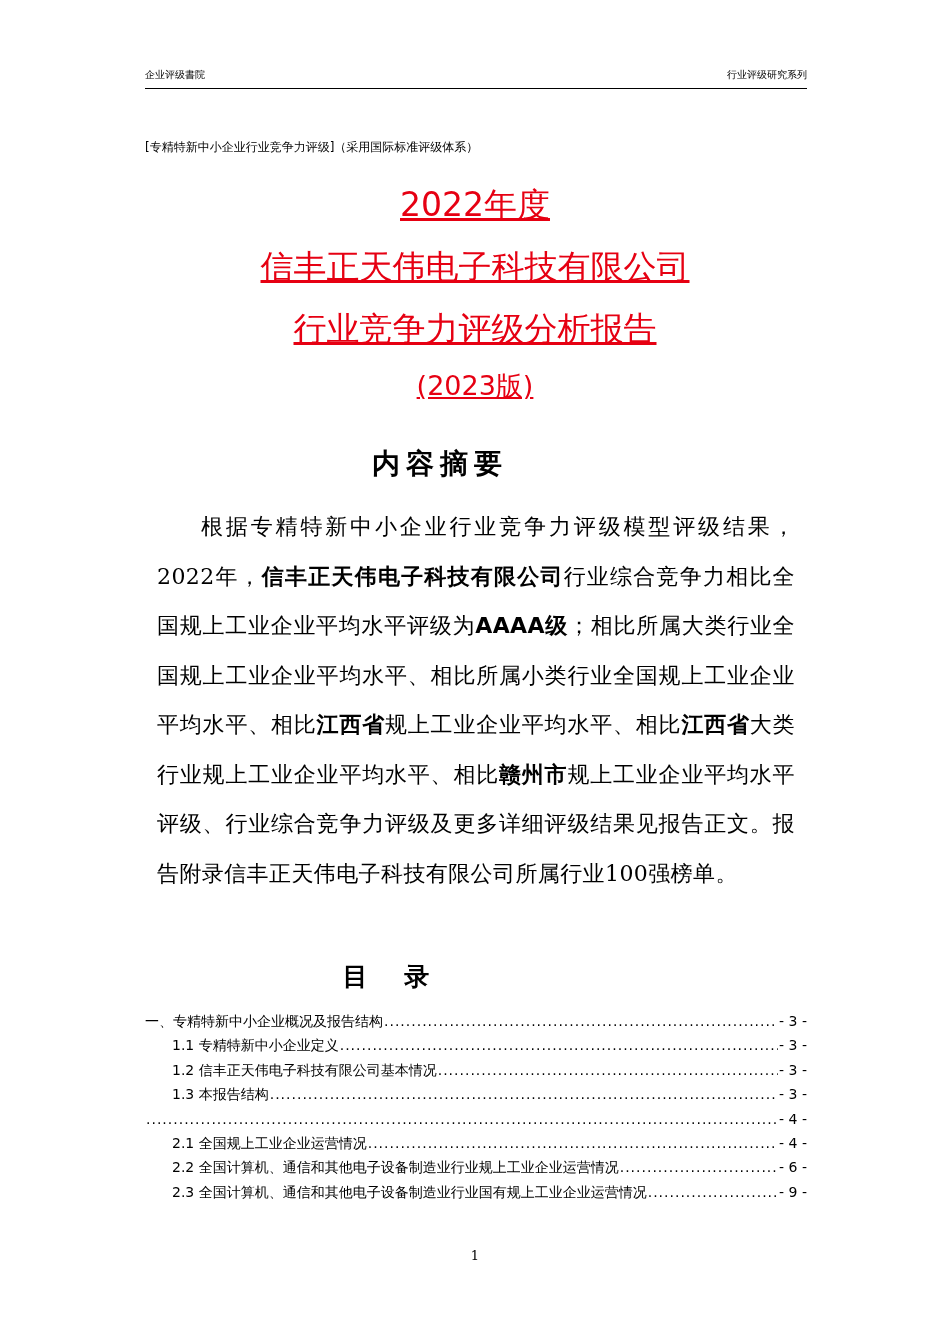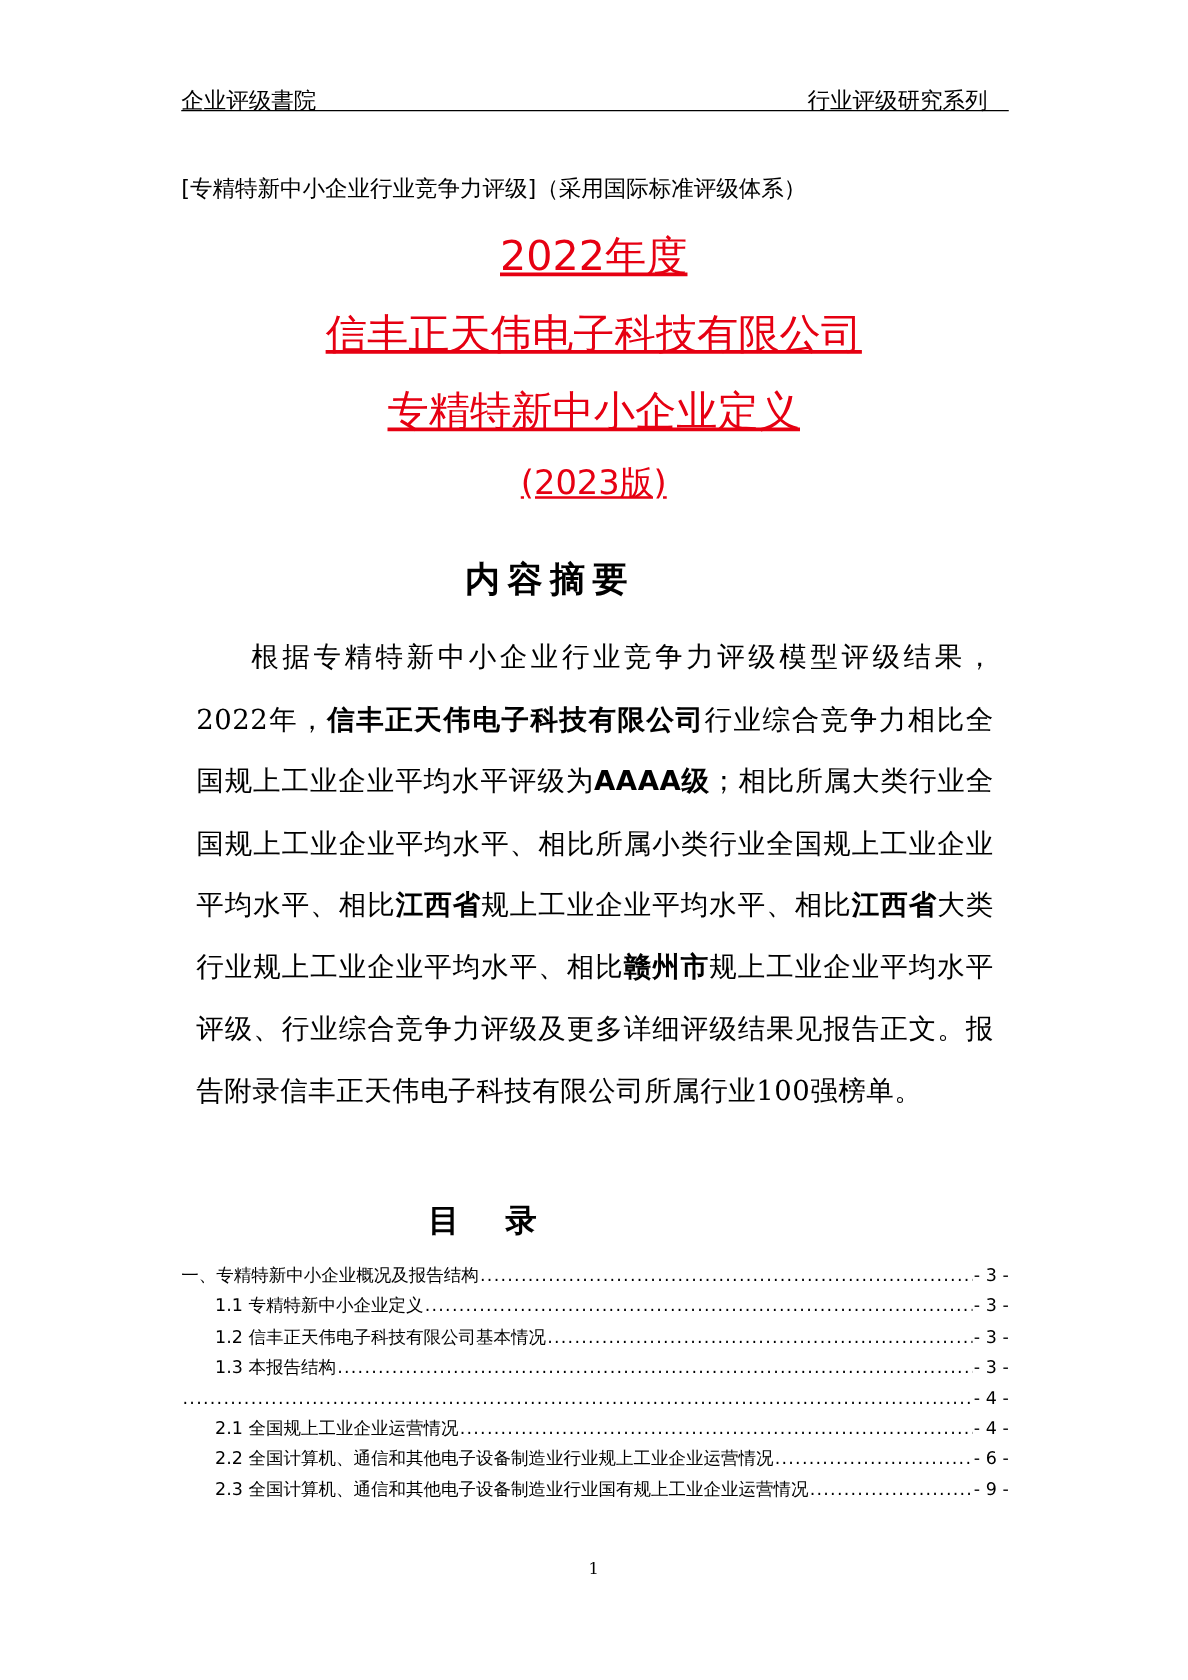--- a/index.html
+++ b/index.html
@@ -1,23 +1,23 @@
 <!DOCTYPE html>
 <html><head>
 <meta charset="utf-8">
 <style>
   html, body { margin:0; padding:0; background:#ffffff; }
   body { width:950px; height:1344px; position:relative; overflow:hidden;
          font-family: "DejaVu Serif", "Liberation Serif", serif; color:#000; }
   .header { position:absolute; left:145px; top:66px; width:662px; height:22px;
             border-bottom:1.5px solid #000; font-family:"DejaVu Sans", "Liberation Sans", sans-serif;
-            font-size:18px; }
+            font-size:10px; }
   .header .left { position:absolute; left:0; top:2px; }
-  .header .right { position:absolute; right:17px; top:2px; }
-  .series { position:absolute; left:145px; top:139px; font-size:18px; font-family:"DejaVu Sans", sans-serif; }
+  .header .right { position:absolute; right:0; top:2px; }
+  .series { position:absolute; left:145px; top:139px; font-size:12px; font-family:"DejaVu Sans", sans-serif; }
   .title-line { position:absolute; left:0; width:950px; text-align:center; color:#e60012;
                 font-family:"DejaVu Sans", "Liberation Sans", sans-serif;text-decoration:underline; }
   .t1 { top:183px; font-size:33px; }
   .t2 { top:245px; font-size:33px; }
   .t3 { top:307px; font-size:33px; }
   .t4 { top:368px; font-size:27px; }
   .abstract-title { position:absolute; top:445px; left:0; width:880px; text-align:center;
                     font-size:28px; font-weight:bold; letter-spacing:6px; font-family:"DejaVu Sans", sans-serif; }
   .abstract { position:absolute; left:145px; top:490px; width:662px; font-size:22px;
               line-height:49.5px; text-align:justify; letter-spacing:0.4px; }
@@ -40,21 +40,21 @@
 
 <div class="header">
   <span class="left">企业评级書院</span>
   <span class="right">行业评级研究系列</span>
 </div>
 
 <div class="series">[专精特新中小企业行业竞争力评级]（采用国际标准评级体系）</div>
 
 <div class="title-line t1">2022年度</div>
 <div class="title-line t2">信丰正天伟电子科技有限公司</div>
-<div class="title-line t3">专精特新中小企业定义</div>
+<div class="title-line t3">行业竞争力评级分析报告</div>
 <div class="title-line t4">(2023版)</div>
 
 <div class="abstract-title">内容摘要</div>
 
 <div class="abstract">
   <p><span>根据专精特新中小企业行业竞争力评级模型评级结果，2022年，</span><b>信丰正天伟电子科技有限公司</b><span>行业综合竞争力相比全国规上工业企业平均水平评级为</span><b>AAAA级</b><span>；相比所属大类行业全国规上工业企业平均水平、相比所属小类行业全国规上工业企业平均水平、相比</span><b>江西省</b><span>规上工业企业平均水平、相比</span><b>江西省</b><span>大类行业规上工业企业平均水平、相比</span><b>赣州市</b><span>规上工业企业平均水平评级、行业综合竞争力评级及更多详细评级结果见报告正文。报告附录信丰正天伟电子科技有限公司所属行业100强榜单。</span></p>
 </div>
 
 <div class="toc-title">目 录</div>
 

